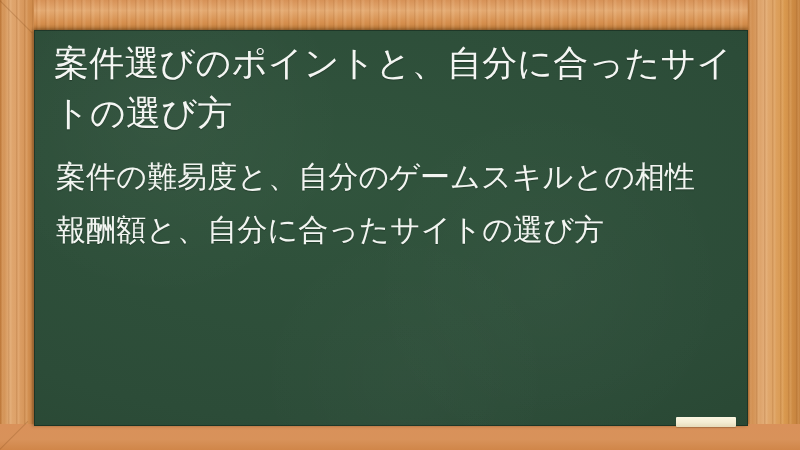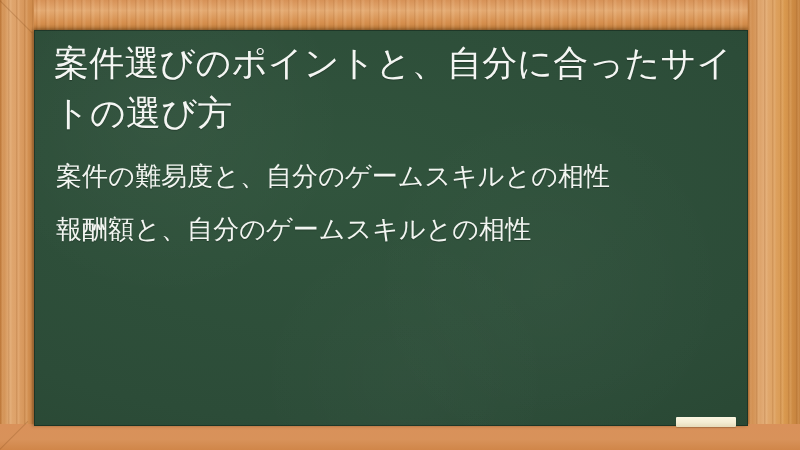--- a/index.html
+++ b/index.html
@@ -116,21 +116,21 @@
     margin-top:7px;
   }
   #bullets {
     position:absolute;
     left:22px; top:128px;
     width:670px;
     list-style:none;
   }
   #bullets li {
     color:#f2f5f1;
-    font-size:26px;
+    font-size:30px;
     font-weight:400;
     line-height:37px;
     letter-spacing:0.1px;
     margin-bottom:16px;
     text-shadow:0 1px 1px rgba(0,0,0,0.25);
     padding-left:0;
   }
   #bullets li:last-child { margin-bottom:0; }
 
   
@@ -167,21 +167,21 @@
 
   <div id="board">
     <div class="dust"></div>
 
     <div class="board-content">
 
       <h1 id="title">案件選びのポイントと、自分に合ったサイトの選び方</h1>
 
       <ul id="bullets">
         <li>案件の難易度と、自分のゲームスキルとの相性</li>
-        <li>報酬額と、自分のゲームスキルとの相性</li>
+        <li>報酬額と、自分に合ったサイトの選び方</li>
       </ul>
 
     </div>
   </div>
 
   <div id="chalk"></div>
 
 </div>
 
 </body></html>

